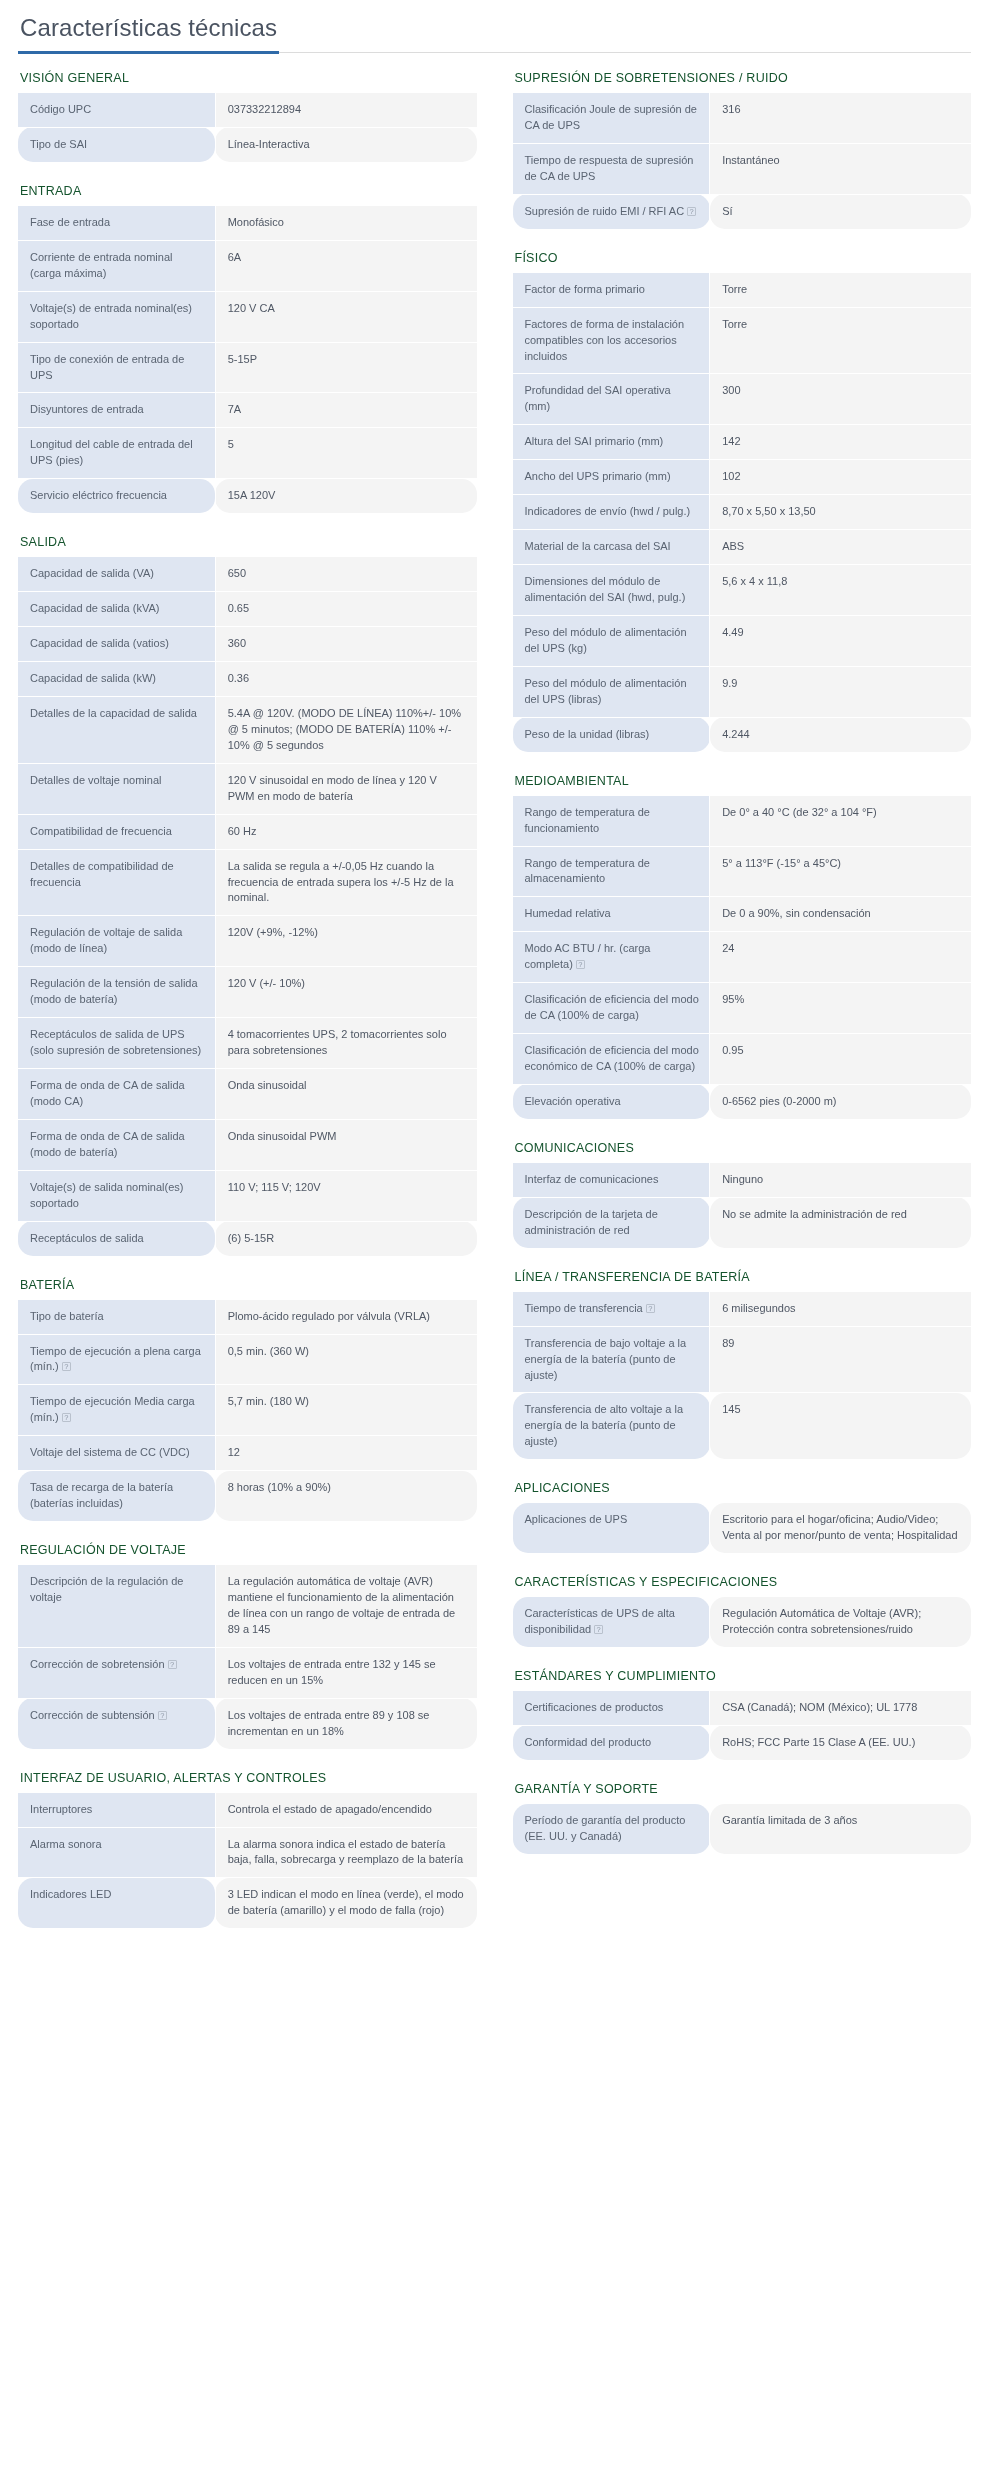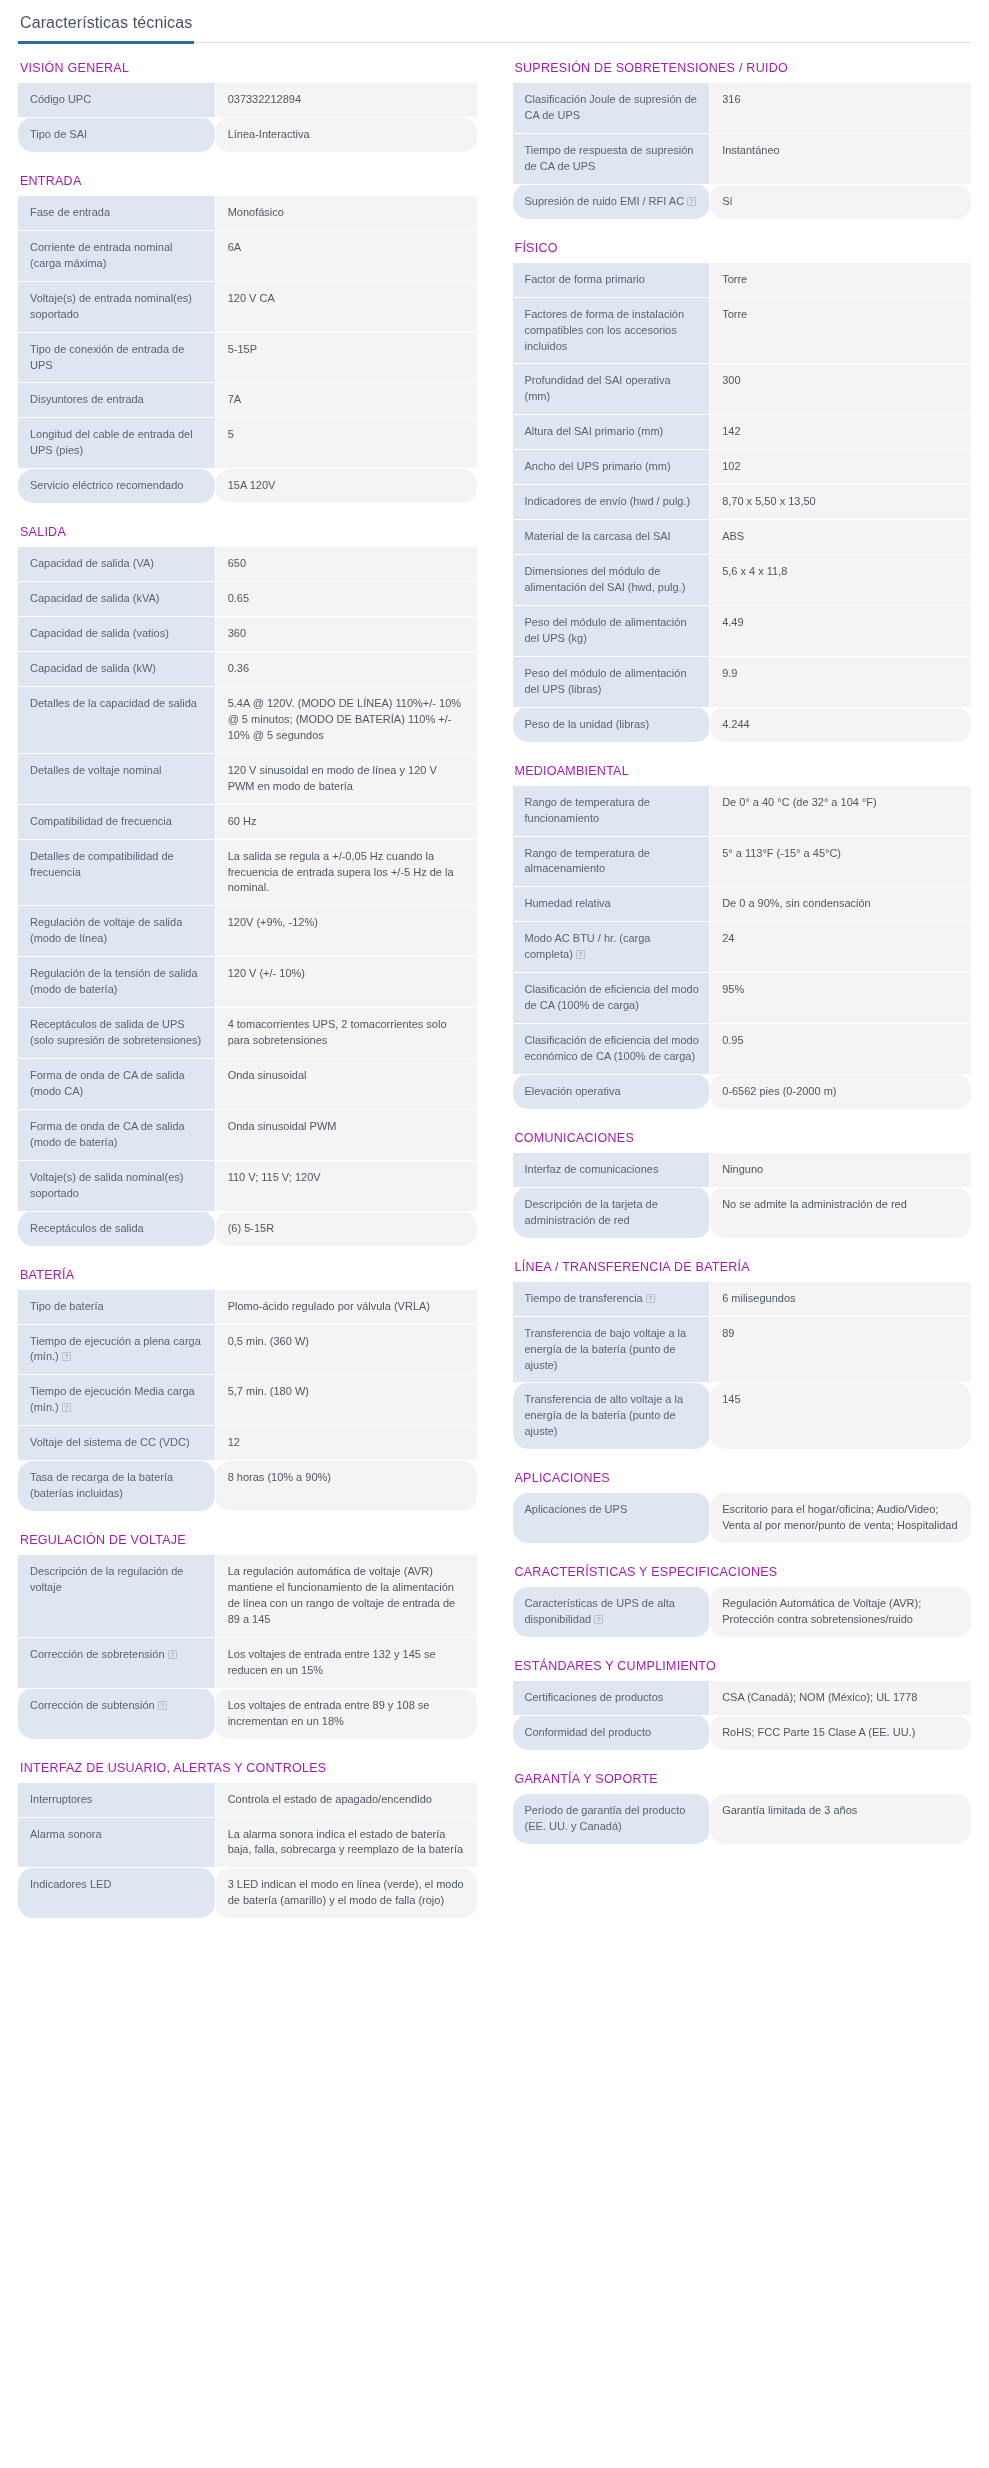--- a/index.html
+++ b/index.html
@@ -20,21 +20,21 @@
     padding: 12px 18px 20px 18px;
   }
   
   .page-title-wrap {
     position: relative;
     margin: 0 0 18px 0;
     border-bottom: 1px solid #dcdcdc;
   }
   .page-title {
     display: inline-block;
-    font-size: 16px;
+    font-size: 24px;
     font-weight: 400;
     color: #4a5361;
     letter-spacing: 0.1px;
     padding: 0 2px 9px 2px;
     margin: 0;
     border-bottom: 3px solid #2f6aa8;
     position: relative;
     top: 2px;
   }
   
@@ -45,21 +45,21 @@
   }
   .col {
     flex: 1 1 0;
     min-width: 0;
   }
   
   .section { margin-bottom: 22px; }
   .section-title {
     font-size: 12.5px;
     font-weight: 400;
-    color: #a21caf;
+    color: #14532d;
     letter-spacing: 0.25px;
     margin: 0 0 8px 2px;
     text-transform: uppercase;
   }
   
   table.spec {
     width: 100%;
     border-collapse: collapse;
     table-layout: fixed;
     font-size: 11px;
@@ -153,21 +153,21 @@
               </tr>
               <tr>
                 <th><span>Disyuntores de entrada</span></th>
                 <td>7A</td>
               </tr>
               <tr>
                 <th><span>Longitud del cable de entrada del UPS (pies)</span></th>
                 <td>5</td>
               </tr>
               <tr>
-                <th><span>Servicio eléctrico recomendado</span></th>
+                <th><span>Servicio eléctrico frecuencia</span></th>
                 <td>15A 120V</td>
               </tr>
             </tbody>
           </table>
         </div>
         <div class="section">
           <div class="section-title">SALIDA</div>
           <table class="spec">
             <tbody>
               <tr>

